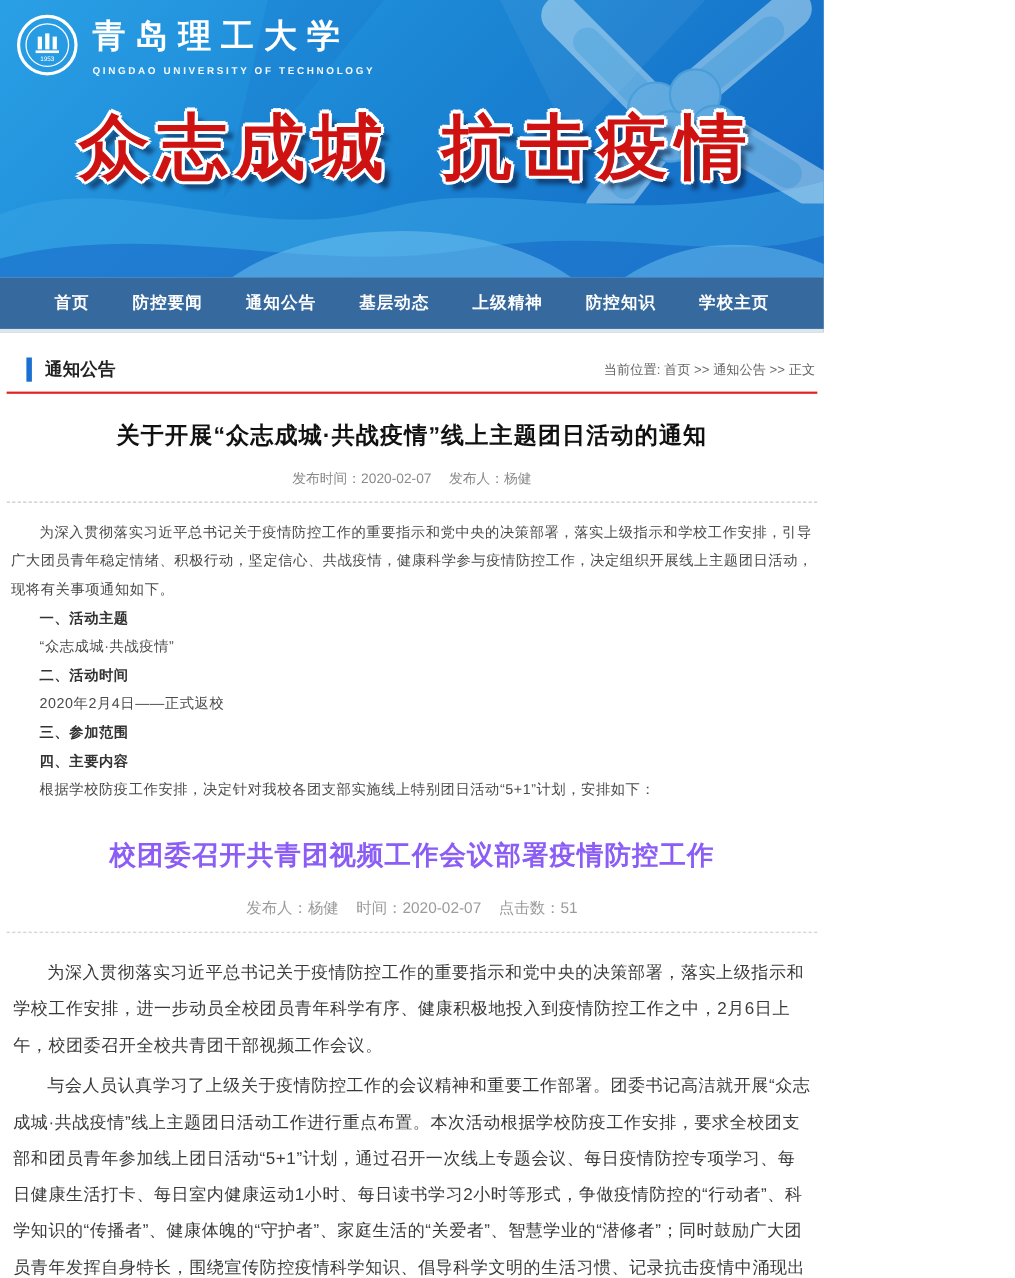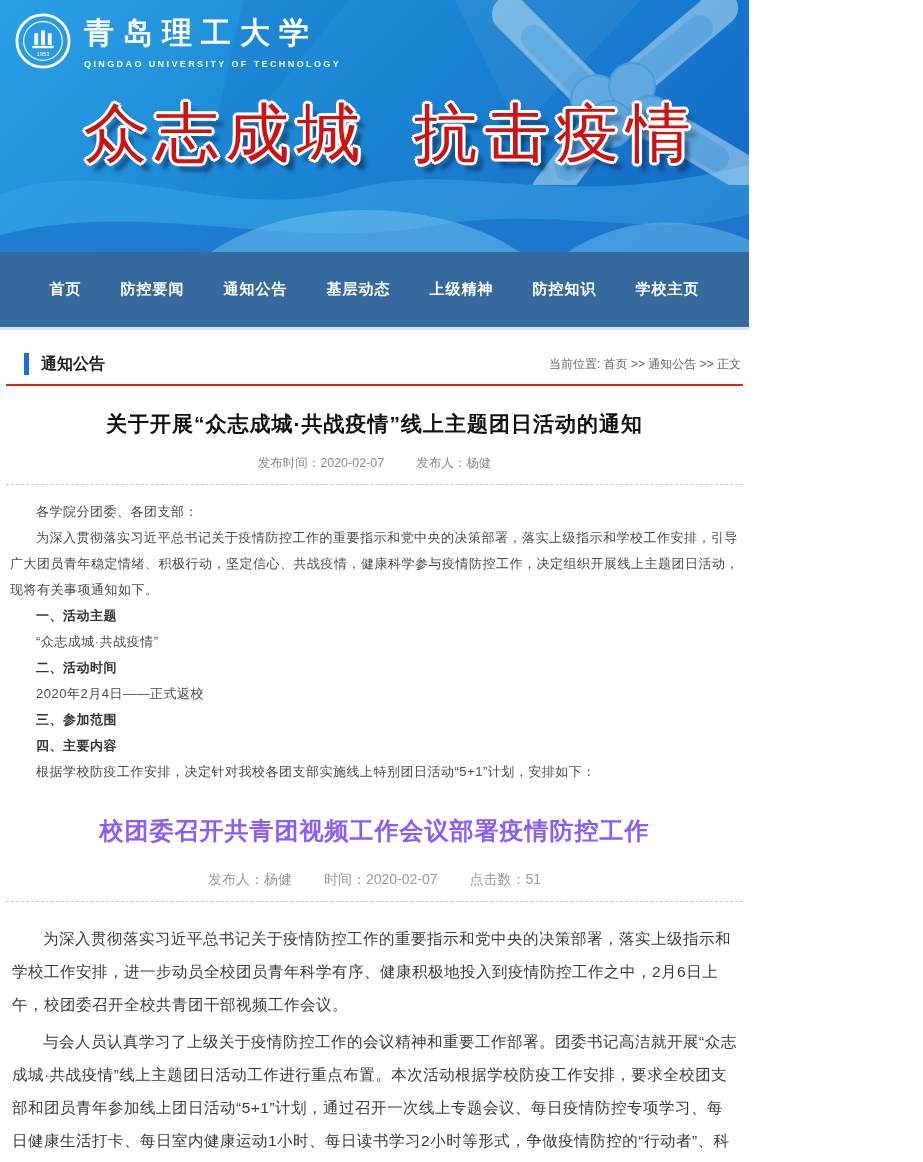--- a/index.html
+++ b/index.html
@@ -9,45 +9,45 @@
   
   .banner{position:relative;height:252px;overflow:hidden;
           background:linear-gradient(135deg,#2aa0e6 0%,#1b86d4 45%,#1268c4 100%);}
   .banner svg.decor{position:absolute;left:0;top:0;width:100%;height:100%;}
   .hands{position:absolute;right:0;top:0;width:273px;height:185px;opacity:.5;}
   .brand{position:absolute;left:14px;top:12px;display:flex;align-items:center;gap:12px;z-index:3;}
   .seal{width:58px;height:58px;}
   .brand-cn{font-size:30px;font-weight:bold;color:#fff;letter-spacing:9px;
             font-family:"DejaVu Serif","Liberation Serif",serif;}
   .brand-en{font-size:9px;font-weight:bold;color:rgba(255,255,255,.95);letter-spacing:2.4px;margin-top:5px;}
-  .slogan{position:absolute;top:90px;left:16px;width:100%;text-align:center;z-index:2;
-          font-size:64px;font-weight:400;color:#ce1212;letter-spacing:7px;white-space:nowrap;
+  .slogan{position:absolute;top:90px;left:4px;width:100%;text-align:center;z-index:2;
+          font-size:64px;font-weight:700;color:#ce1212;letter-spacing:7px;white-space:nowrap;
           font-family:"DejaVu Serif","Liberation Serif",serif;
           text-shadow:-2px -2px 0 #fff,2px -2px 0 #fff,-2px 2px 0 #fff,2px 2px 0 #fff,
                       -3px 0 0 #fff,3px 0 0 #fff,0 -3px 0 #fff,0 3px 0 #fff,
                       7px 8px 4px rgba(10,25,60,.6);}
   .slogan .gap{display:inline-block;width:46px;}
 
   
   .nav{height:39px;background:#36699e;display:flex;align-items:center;justify-content:space-around;
-       padding:18px 30px;border-bottom:3px solid #dfe5ec;}
+       padding:4px 30px;border-bottom:3px solid #dfe5ec;}
   .nav a{color:#fff;font-size:15px;font-weight:bold;text-decoration:none;letter-spacing:1px;cursor:pointer;}
 
   
   .crumb-row{display:flex;align-items:center;justify-content:space-between;
              margin:16px 8px 0 8px;height:36px;}
   .crumb-left{display:flex;align-items:center;padding-left:16px;}
   .bluebar{width:5px;height:22px;background:#1a6fd0;margin-right:12px;}
   .sect-title{font-size:16px;font-weight:bold;color:#222;}
   .crumb-right{font-size:12px;color:#666;cursor:pointer;}
   .redline{height:2px;background:#e02222;margin:2px 6px 0 6px;}
 
   
   .a1-title{margin-top:24px;text-align:center;font-size:21px;font-weight:bold;color:#111;letter-spacing:1px;}
-  .meta{display:flex;justify-content:center;gap:32px;margin-top:17px;}
+  .meta{display:flex;justify-content:center;gap:16px;margin-top:17px;}
   .a1 .meta{font-size:12.5px;color:#8a8a8a;}
   .dashed{border:0;border-top:1px dashed #c8c8c8;margin:12px 6px 6px 6px;}
   .a1-body{padding:8px 10px 0 10px;font-size:13px;color:#4a4a4a;line-height:26px;letter-spacing:.5px;}
   .a1-body p{margin:0;text-indent:2em;}
   .a1-body p.bold{font-weight:bold;color:#333;}
 
   
   .a2-title{margin-top:30px;text-align:center;font-size:24px;font-weight:bold;color:#8b5cf6;letter-spacing:1px;}
   .a2 .meta{font-size:14px;color:#9a9a9a;margin-top:24px;}
   .a2-body{padding:14px 12px 0 12px;font-size:15.5px;color:#3a3a3a;line-height:33px;letter-spacing:.5px;}
@@ -144,21 +144,20 @@
       <h1 class="a1-title">关于开展“众志成城·共战疫情”线上主题团日活动的通知</h1>
       <div class="meta">
 
           <span>发布时间：2020-02-07</span>
 
           <span>发布人：杨健</span>
         </div>
       <hr class="dashed">
       <div class="a1-body">
 
-          <p>各学院分团委、各团支部：</p>
 
           <p>为深入贯彻落实习近平总书记关于疫情防控工作的重要指示和党中央的决策部署，落实上级指示和学校工作安排，引导广大团员青年稳定情绪、积极行动，坚定信心、共战疫情，健康科学参与疫情防控工作，决定组织开展线上主题团日活动，现将有关事项通知如下。</p>
 
           <p class="bold">一、活动主题</p>
 
           <p>“众志成城·共战疫情”</p>
 
           <p class="bold">二、活动时间</p>
 
           <p>2020年2月4日——正式返校</p>

